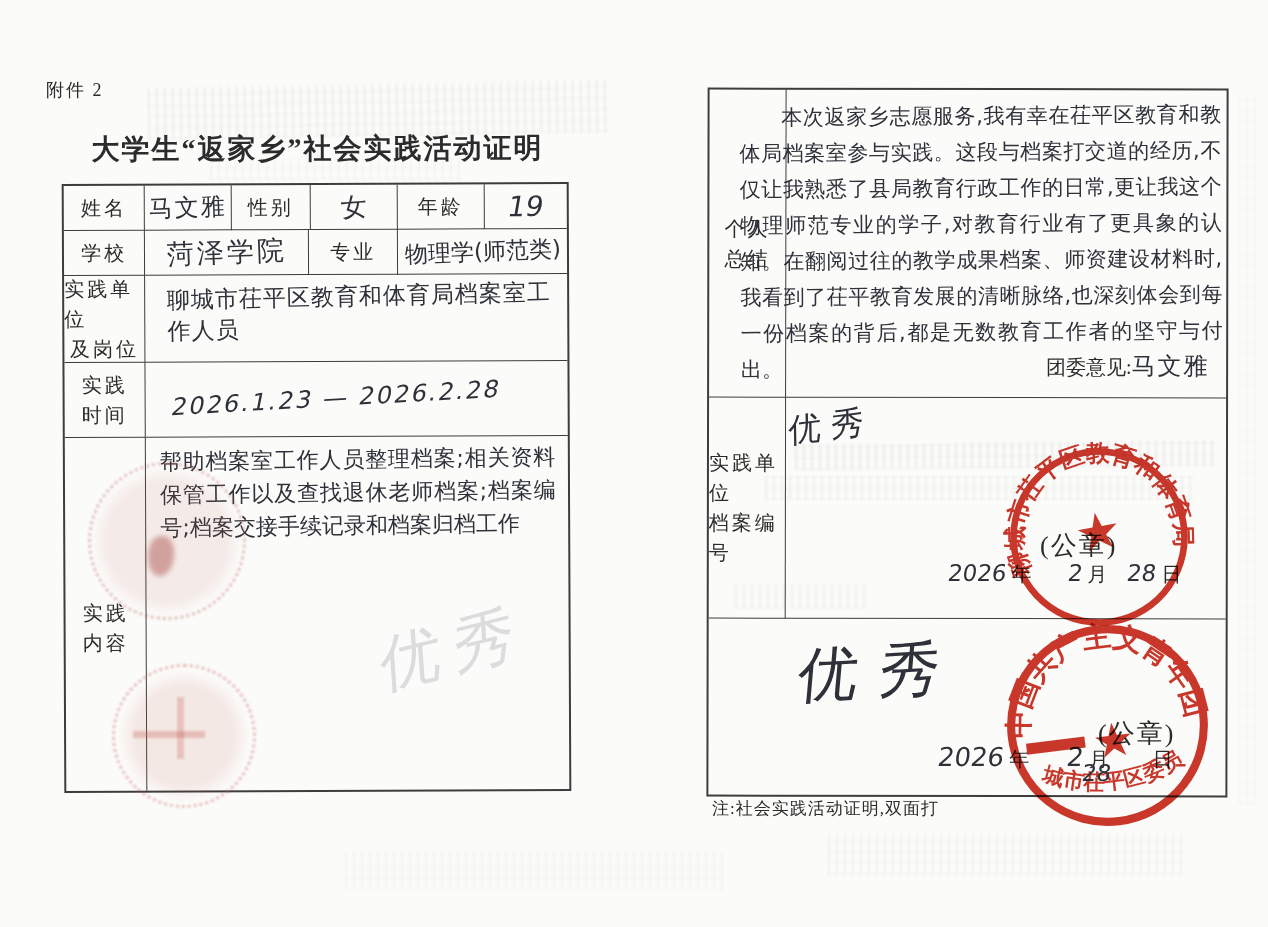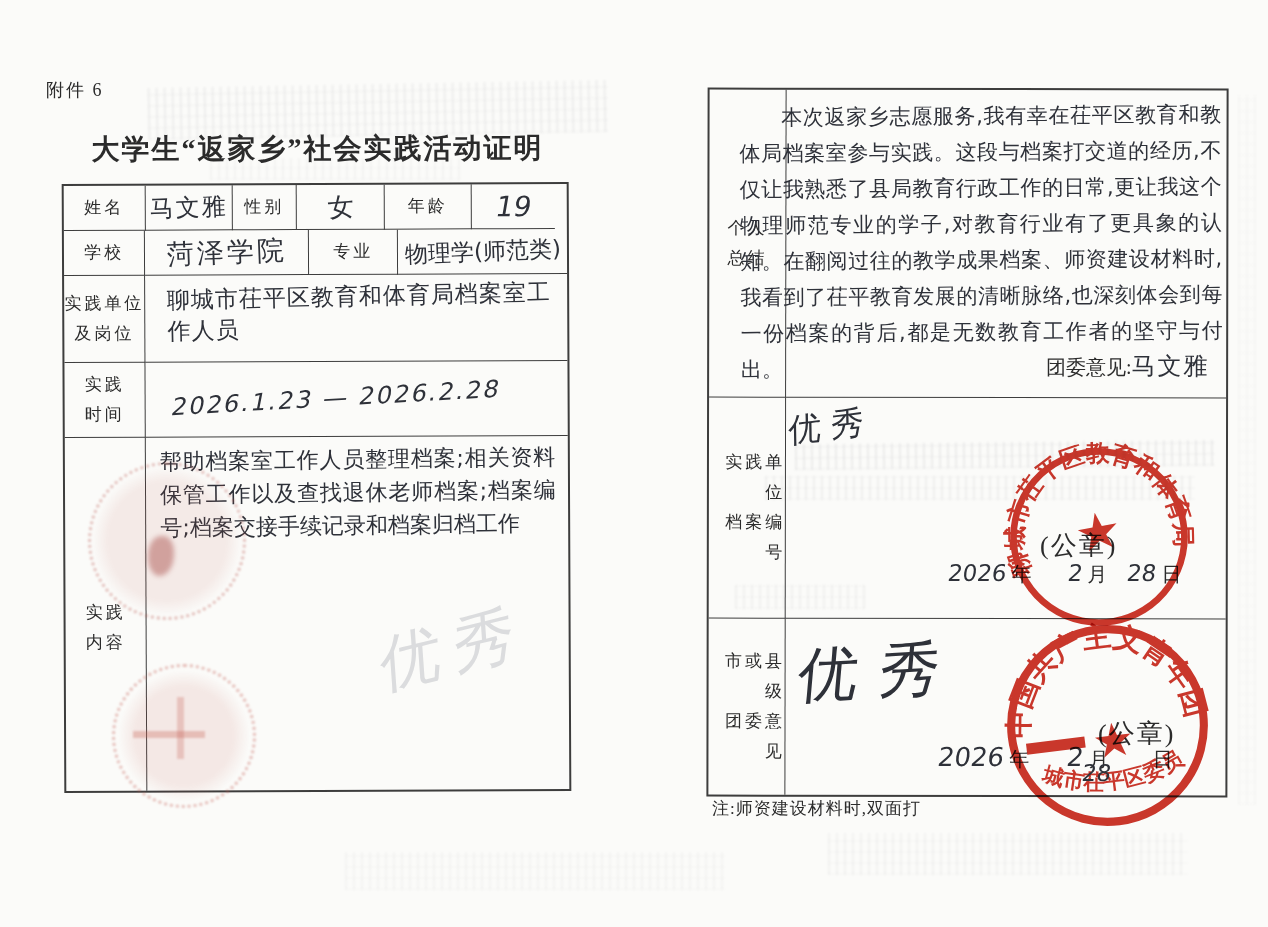--- a/index.html
+++ b/index.html
@@ -15,21 +15,21 @@
   #title{left:40px;top:130px;width:555px;text-align:center;font-size:28px;
          font-weight:bold;letter-spacing:2px;transform:rotate(-0.2deg);}
   .formtable{border:2px solid #3d3d3d;box-sizing:border-box;background:rgba(255,255,255,0);}
   #ltable{left:63px;top:183px;width:507px;transform:rotate(-0.25deg);}
   #rtable{left:707px;top:88px;width:521px;transform:rotate(0.1deg);}
   .trow{display:flex;box-sizing:border-box;}
   .trow .cell{box-sizing:border-box;border-right:1.7px solid #3d3d3d;border-bottom:1.7px solid #3d3d3d;
         display:flex;align-items:center;justify-content:center;flex-direction:column;position:relative;}
   .trow .cell:last-child{border-right:none;}
   .trow.lastrow .cell{border-bottom:none;}
-  .lbl{font-size:17px;letter-spacing:3px;line-height:30px;text-align:right;}
+  .lbl{font-size:20px;letter-spacing:3px;line-height:30px;text-align:left;}
   .valtop{align-items:flex-start !important;justify-content:flex-start !important;}
   
   #summary-text{left:740px;top:98px;width:482px;font-size:21px;line-height:36px;
         text-indent:2em;transform:rotate(-0.4deg);text-align:justify;}
   #signature{left:1046px;top:350px;font-size:20px;white-space:nowrap;}
   #signature .hw{font-size:24px;letter-spacing:2px;}
   #grade-unit{left:788px;top:404px;font-size:33px;letter-spacing:10px;transform:rotate(-7deg) skewX(-6deg);}
   #grade-league{left:798px;top:632px;font-size:60px;letter-spacing:22px;transform:rotate(-3deg) skewX(-8deg);font-weight:300;}
   .dateline{font-size:20px;white-space:nowrap;z-index:2;}
   .dateline .hw{font-size:23px;transform:skewX(-8deg);display:inline-block;}
@@ -72,33 +72,33 @@
 
 <div class="abs noise" id="noise1"></div>
 <div class="abs noise" id="noise2"></div>
 <div class="abs noise" id="noise3"></div>
 <div class="abs noise" id="noise4"></div>
 <div class="abs noise" id="noise5"></div>
 <div class="abs noise" id="noise6"></div>
 <div class="abs noise" id="noise7"></div>
 <div class="abs noise" id="noise8"></div>
 
-<div class="abs print" id="attachment">附件 6</div>
+<div class="abs print" id="attachment">附件 2</div>
 <div class="abs print" id="title">大学生“返家乡”社会实践活动证明</div>
 
 <div class="abs formtable" id="ltable">
 
   <div class="trow" style="height:45px;">
     <div class="cell" style="width:82px;">
         <span class="lbl print">姓名</span>
       </div>
     <div class="cell" style="width:87px;">
         <span class="hw" style="font-size:24px;letter-spacing:2px;transform:rotate(-2deg);">马文雅</span>
       </div>
-    <div class="cell" style="width:64px;">
+    <div class="cell" style="width:80px;">
         <span class="lbl print">性别</span>
       </div>
     <div class="cell" style="width:88px;">
         <span class="hw" style="font-size:26px;transform:rotate(-4deg);">女</span>
       </div>
     <div class="cell" style="width:87px;">
         <span class="lbl print">年龄</span>
       </div>
     <div class="cell" style="width:83px;">
         <span class="hw" style="font-size:28px;transform:skewX(-10deg);">19</span>
@@ -171,24 +171,20 @@
 
   <div class="trow" style="height:221px;">
     <div class="cell" style="width:78px;">
       <span class="lbl print">实践单位</span>
       <span class="lbl print">档案编号</span>
     </div>
     <div class="cell" style="width:443px;"></div>
   </div>
 
   <div class="trow lastrow" style="height:176px;">
-    <div class="cell" style="width:78px;">
-      <span class="lbl print">市或县级</span>
-      <span class="lbl print">团委意见</span>
-    </div>
     <div class="cell" style="width:443px;"></div>
   </div>
 </div>
 
 <div class="abs hw" id="summary-text">本次返家乡志愿服务,我有幸在茌平区教育和教体局档案室参与实践。这段与档案打交道的经历,不仅让我熟悉了县局教育行政工作的日常,更让我这个物理师范专业的学子,对教育行业有了更具象的认知。在翻阅过往的教学成果档案、师资建设材料时,我看到了茌平教育发展的清晰脉络,也深刻体会到每一份档案的背后,都是无数教育工作者的坚守与付出。</div>
 
 <div class="abs print" id="signature">
   <span>团委意见:</span><span class="hw">马文雅</span>
 </div>
 
@@ -213,21 +209,21 @@
   <span class="hw" style="font-size:26px;">2026</span>
   <span>年</span>
   <span style="display:inline-block;width:28px;"></span>
   <span class="hw" style="font-size:26px;">2</span>
   <span>月</span>
   <span style="display:inline-block;width:34px;"></span>
   <span>日</span>
 </div>
 <div class="abs hw" style="left:1082px;top:760px;font-size:23px;z-index:5;transform:skewX(-8deg);">28</div>
 
-<div class="abs print" id="footer-note">注:师资建设材料时,双面打</div>
+<div class="abs print" id="footer-note">注:社会实践活动证明,双面打</div>
 
 <svg class="abs stamp" style="left:1004px;top:442px;transform:rotate(-10deg);" width="190" height="190" viewBox="0 0 200 200">
   <circle cx="100" cy="100" r="90" fill="none" stroke="#c8281c" stroke-width="7"></circle>
   <defs>
     <path id="unitArc" d="M 28.7,136.3 A 80,80 0 1 1 171.3,136.3" fill="none"></path>
   </defs>
   <text font-size="25" font-weight="bold" fill="#c8281c">
     <textPath href="#unitArc" startOffset="50%" text-anchor="middle">聊城市茌平区教育和体育局</textPath>
   </text>
   <text x="100" y="113" font-size="54" text-anchor="middle" fill="#c8281c">★</text>

